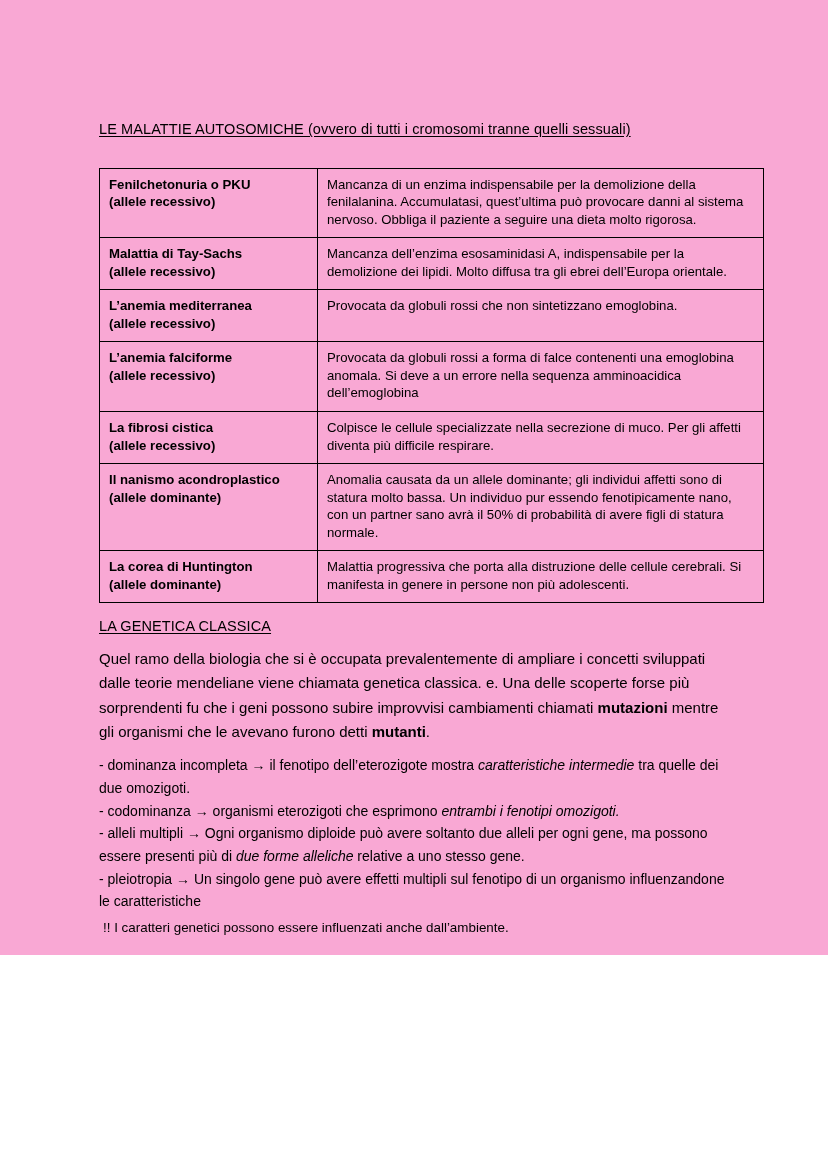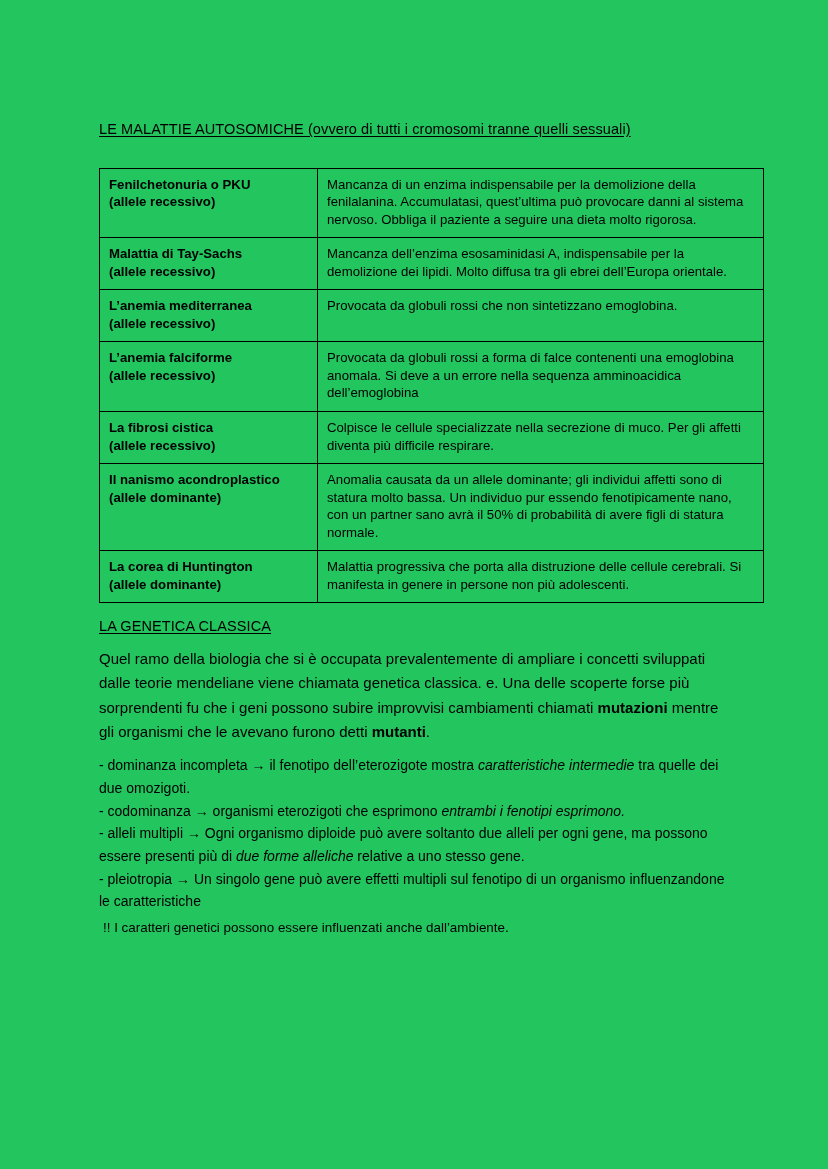--- a/index.html
+++ b/index.html
@@ -11,22 +11,22 @@
   body {
     width: 828px;
     height: 1169px;
     font-family: "Liberation Sans", sans-serif;
     color: #000000;
     -webkit-font-smoothing: antialiased;
   }
   .page {
     position: relative;
     width: 828px;
-    height: 1169px;
-    background: #22c55e;
+    height: 955px;
+    background: #f9a8d4;
     box-sizing: border-box;
     padding: 0;
   }
   .content {
     position: absolute;
     left: 99px;
     top: 120px;
     width: 628px;
   }
 
@@ -162,21 +162,21 @@
         </tr>
       </tbody>
     </table>
 
     <h2 class="section-heading heading-genetica">LA GENETICA CLASSICA</h2>
 
     <p class="para"><span>Quel ramo della biologia che si è occupata prevalentemente di ampliare i concetti sviluppati dalle teorie mendeliane viene chiamata genetica classica. e. Una delle scoperte forse più sorprendenti fu che i geni possono subire improvvisi cambiamenti chiamati </span><b>mutazioni</b><span> mentre gli organismi che le avevano furono detti </span><b>mutanti</b><span>.</span></p>
 
     <ul class="bullets">
       <li><span>- dominanza incompleta</span> <span class="arrow">→</span><span> il fenotipo dell’eterozigote mostra </span><i>caratteristiche intermedie</i><span> tra quelle dei due omozigoti.</span></li>
-      <li><span>- codominanza</span> <span class="arrow">→</span><span> organismi eterozigoti che esprimono </span><i>entrambi i fenotipi esprimono.</i><span></span></li>
+      <li><span>- codominanza</span> <span class="arrow">→</span><span> organismi eterozigoti che esprimono </span><i>entrambi i fenotipi omozigoti.</i><span></span></li>
       <li><span>- alleli multipli</span> <span class="arrow">→</span><span> Ogni organismo diploide può avere soltanto due alleli per ogni gene, ma possono essere presenti più di </span><i>due forme alleliche</i><span> relative a uno stesso gene.</span></li>
       <li><span>- pleiotropia</span> <span class="arrow">→</span><span> Un singolo gene può avere effetti multipli sul fenotipo di un organismo influenzandone le caratteristiche</span><i></i><span></span></li>
     </ul>
 
     <p class="final-note">!! I caratteri genetici possono essere influenzati anche dall’ambiente.</p>
 
   </div>
 </div>
 
 </body></html>

